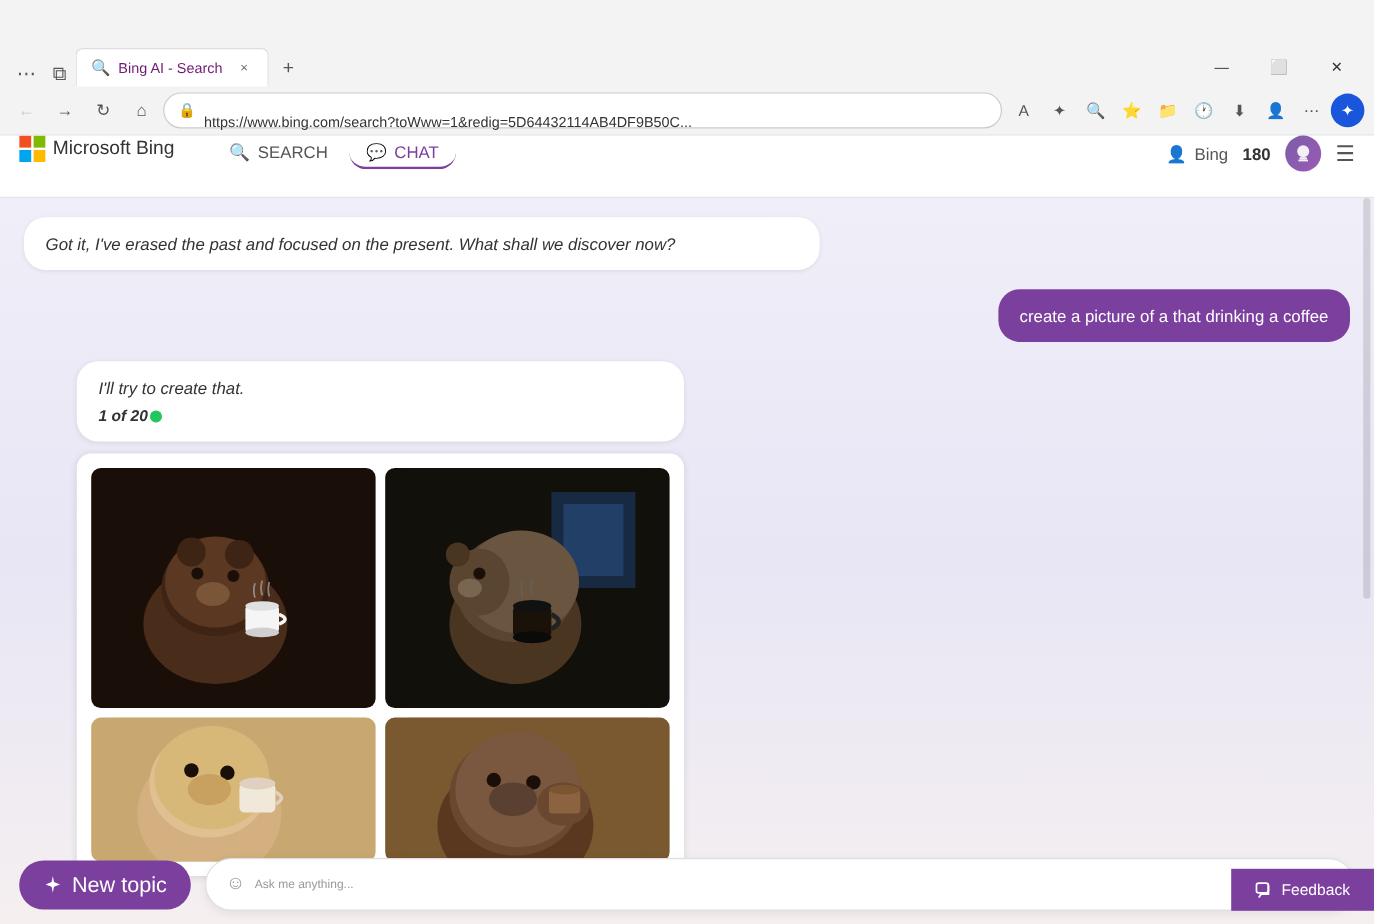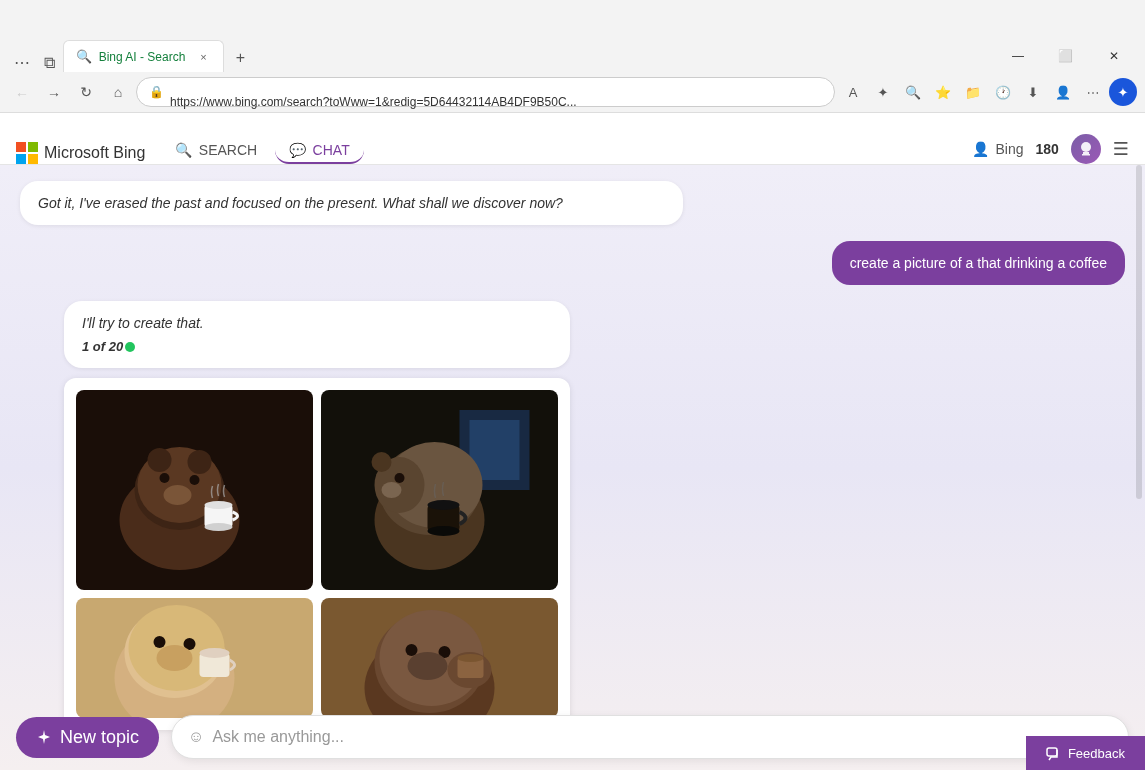--- a/index.html
+++ b/index.html
@@ -16,21 +16,21 @@
     .new-tab-btn { width: 28px; height: 28px; display: flex; align-items: center; justify-content: center; border-radius: 50%; cursor: pointer; font-size: 16px; color: #555; background: transparent; border: none; }
     .address-bar { display: flex; align-items: center; height: 40px; padding: 0 8px; background: #f3f3f3; gap: 4px; }
     .nav-btn { width: 28px; height: 28px; display: flex; align-items: center; justify-content: center; border-radius: 50%; cursor: pointer; color: #555; font-size: 14px; background: transparent; border: none; }
     .nav-btn.disabled { color: #ccc; cursor: default; }
     .address-input { flex: 1; height: 30px; border: 1px solid #ccc; border-radius: 16px; padding: 0 12px; font-size: 12px; color: #333; background: #fff; display: flex; align-items: center; gap: 6px; }
     .address-text { flex: 1; font-size: 12px; color: #333; white-space: nowrap; overflow: hidden; text-overflow: ellipsis; margin-top: 20px; }
     .toolbar-icons { display: flex; gap: 2px; }
     .toolbar-icon { width: 28px; height: 28px; display: flex; align-items: center; justify-content: center; border-radius: 50%; cursor: pointer; font-size: 13px; color: #555; background: transparent; border: none; }
 
     
-    .bing-header { display: flex; align-items: flex-end; height: 52px; padding: 0 16px; border-bottom: 1px solid #e5e5e5; background: #fff; }
+    .bing-header { display: flex; align-items: flex-start; height: 52px; padding: 0 16px; border-bottom: 1px solid #e5e5e5; background: #fff; gap: 16px; }
     .bing-logo { display: flex; align-items: center; gap: 6px; font-size: 20px; font-weight: 600; }
     .nav-tabs { display: flex; gap: 4px; margin-left: 16px; }
     .nav-tab { display: flex; align-items: center; gap: 6px; padding: 6px 14px; border-radius: 20px; cursor: pointer; font-size: 14px; font-weight: 500; color: #555; text-decoration: none; }
     .nav-tab.active { background: transparent; color: #0078d4; border-bottom: 2px solid #7b5ea7; }
     .header-right { display: flex; align-items: center; gap: 12px; margin-left: auto; }
     .user-area { display: flex; align-items: center; gap: 6px; font-size: 14px; color: #555; cursor: pointer; }
     .score-badge { display: flex; align-items: center; gap: 4px; font-size: 14px; font-weight: 600; color: #333; }
     .reward-icon { width: 30px; height: 30px; background: linear-gradient(135deg, #7b5ea7, #9b59b6); border-radius: 50%; display: flex; align-items: center; justify-content: center; color: white; font-size: 14px; }
     .menu-icon { font-size: 18px; color: #555; cursor: pointer; }
 
@@ -47,41 +47,41 @@
     
     .bear-1-detail { position: relative; width: 100%; height: 200px; border-radius: 8px; overflow: hidden; background: #1a0e08; }
     .bear-2-detail { position: relative; width: 100%; height: 200px; border-radius: 8px; overflow: hidden; background: #12100a; }
     .bear-3-detail { position: relative; width: 100%; height: 120px; border-radius: 8px; overflow: hidden; background: #c8a870; }
     .bear-4-detail { position: relative; width: 100%; height: 120px; border-radius: 8px; overflow: hidden; background: #7a5830; }
 
     
     .bottom-bar { position: absolute; bottom: 0; left: 0; right: 0; padding: 12px 16px; background: transparent; display: flex; align-items: center; gap: 12px; }
     .new-topic-btn { display: flex; align-items: center; gap: 8px; background: #7b3f9e; color: white; border: none; border-radius: 24px; padding: 10px 20px; font-size: 18px; font-weight: 500; cursor: pointer; white-space: nowrap; }
     .chat-input { flex: 1; height: 44px; background: #fff; border-radius: 24px; border: 1px solid #e0e0e0; display: flex; align-items: center; padding: 0 16px; gap: 8px; box-shadow: 0 2px 8px rgba(0,0,0,0.08); }
-    .chat-input-text { flex: 1; font-size: 16px; color: #999; }
-
-    
-    .feedback-btn { position: absolute; bottom: 0; right: 0; background: #7b3f9e; color: white; padding: 10px 20px; font-size: 13px; cursor: pointer; display: flex; align-items: center; gap: 8px; }
+    .chat-input-text { flex: 1; font-size: 10px; color: #999; }
+
+    
+    .feedback-btn { position: absolute; bottom: 12px; right: 0; background: #7b3f9e; color: white; padding: 10px 20px; font-size: 13px; cursor: pointer; display: flex; align-items: center; gap: 8px; }
   </style>
 </head>
 <body>
 
 <div class="browser-chrome">
   <div class="title-bar">
     <div class="window-controls">
       
     </div>
   </div>
 
   <div class="tabs-bar">
     <span style="font-size:16px; color:#555; cursor:pointer; padding:0 6px;">⋯</span>
     <span style="font-size:16px; color:#555; cursor:pointer; padding:0 6px;">⧉</span>
     <div class="tab">
       <span style="color:#0078d4; font-size:13px;">🔍</span>
-      <span style="font-size:12px; color:#15803d; flex:1; white-space:nowrap; overflow:hidden; text-overflow:ellipsis;">Bing AI - Search</span>
+      <span style="font-size:12px; color:#701a75; flex:1; white-space:nowrap; overflow:hidden; text-overflow:ellipsis;">Bing AI - Search</span>
       <span class="tab-close">×</span>
     </div>
     <button class="new-tab-btn">+</button>
     <div style="margin-left:auto; display:flex; gap:2px;">
       <button class="win-btn">—</button>
       <button class="win-btn">⬜</button>
       <button class="win-btn close">✕</button>
     </div>
   </div>
 

